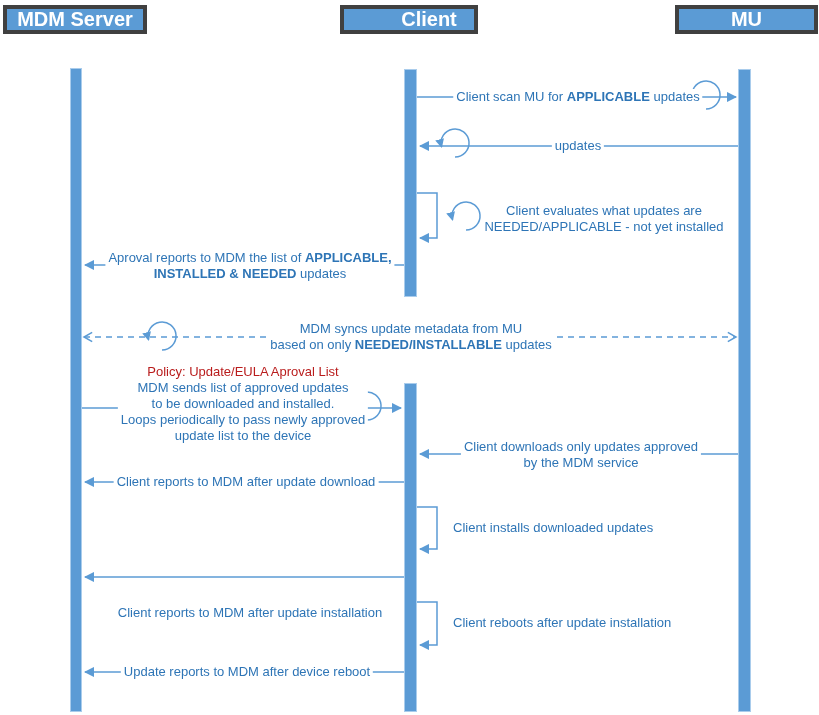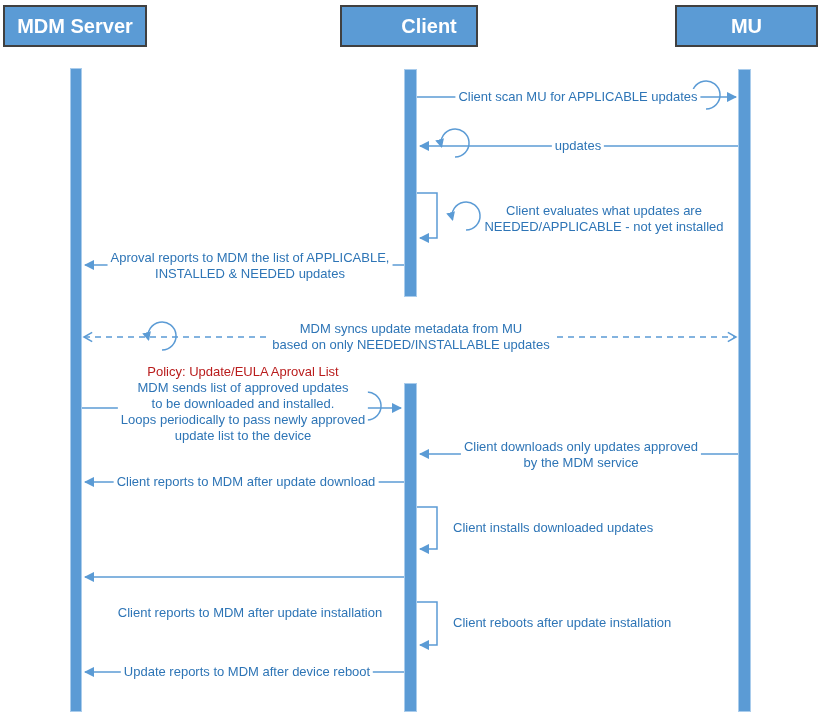--- a/index.html
+++ b/index.html
@@ -1,26 +1,26 @@
 <!DOCTYPE html>
 <html><head>
 <meta charset="utf-8">
 <style>
   html,body{margin:0;padding:0;background:#fff;}
   .stage{position:relative;width:819px;height:715px;background:#fff;overflow:hidden;
          font-family:"Liberation Sans",sans-serif;}
-  .actor{position:absolute;top:5px;height:42px;background:#5B9BD5;border:2px solid #404040;
+  .actor{position:absolute;top:5px;height:29px;background:#5B9BD5;border:4px solid #404040;
          box-sizing:border-box;color:#fff;font-weight:bold;font-size:20px;
          display:flex;align-items:center;justify-content:center;}
   .bar{position:absolute;width:12px;background:#5B9BD5;border:1px solid #A9CCEC;box-sizing:border-box;}
   .wires{position:absolute;left:0;top:0;z-index:2;}
   .lbl{position:absolute;z-index:3;transform:translate(-50%,-50%);background:#fff;
        color:#2E75B6;font-size:13px;line-height:16px;text-align:center;white-space:nowrap;
        padding:0 3px;}
-  .lbl b{font-weight:normal;margin-top:28px;}
+  .lbl b{font-weight:bold;margin-top:28px;}
   .lbl.left-align{transform:translate(0,-50%);text-align:left;}
   .lbl.block{transform:translate(-50%,0);}
   .red{color:#b91c1c;}
 </style>
 </head>
 <body>
 
 <div class="stage">
 
   <div class="bar" style="left:70px;top:68px;height:644px;"></div>

